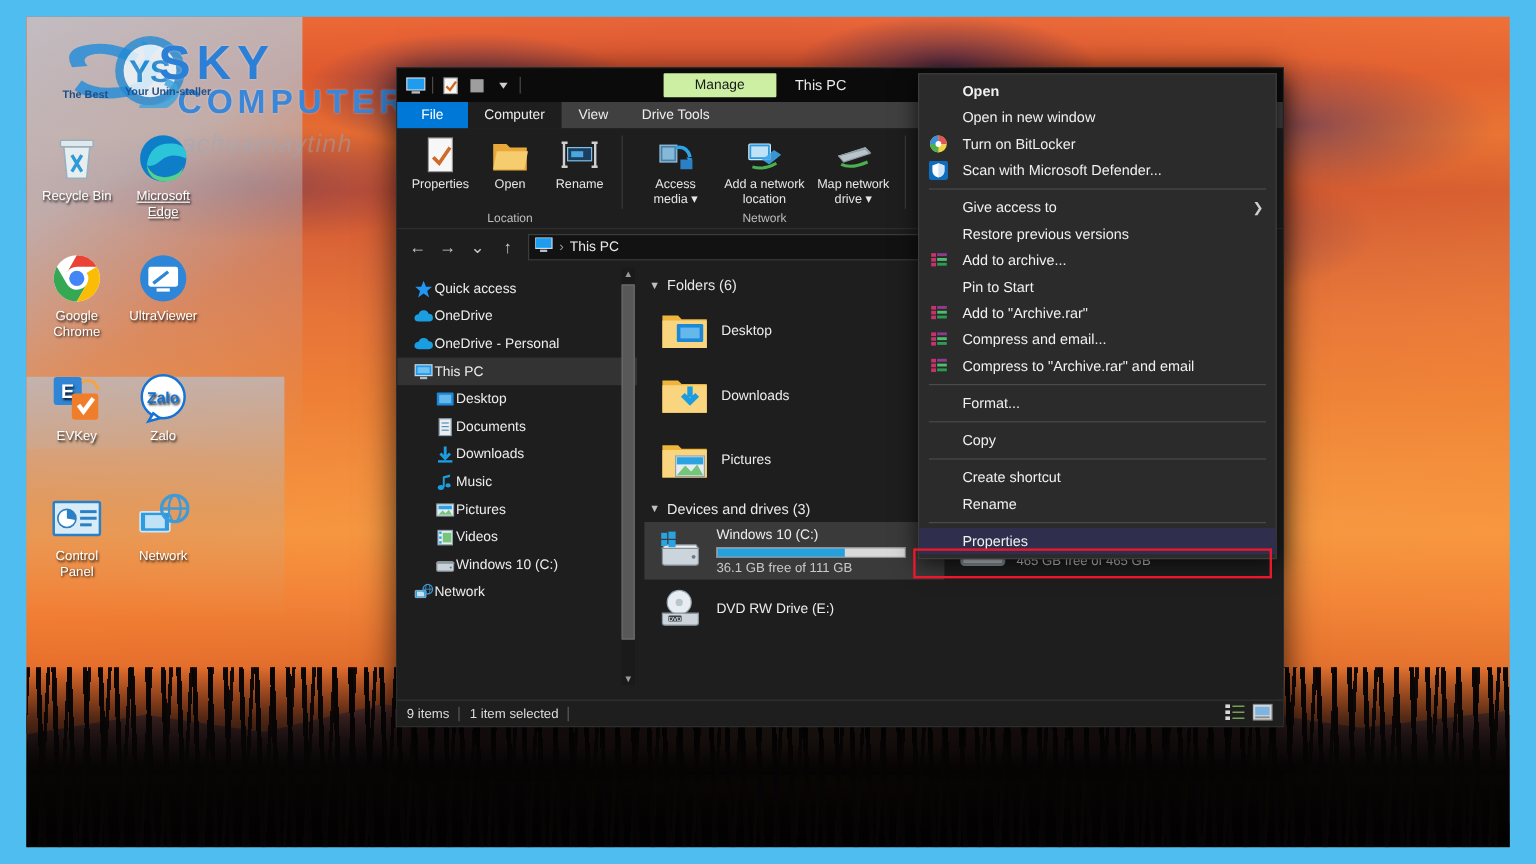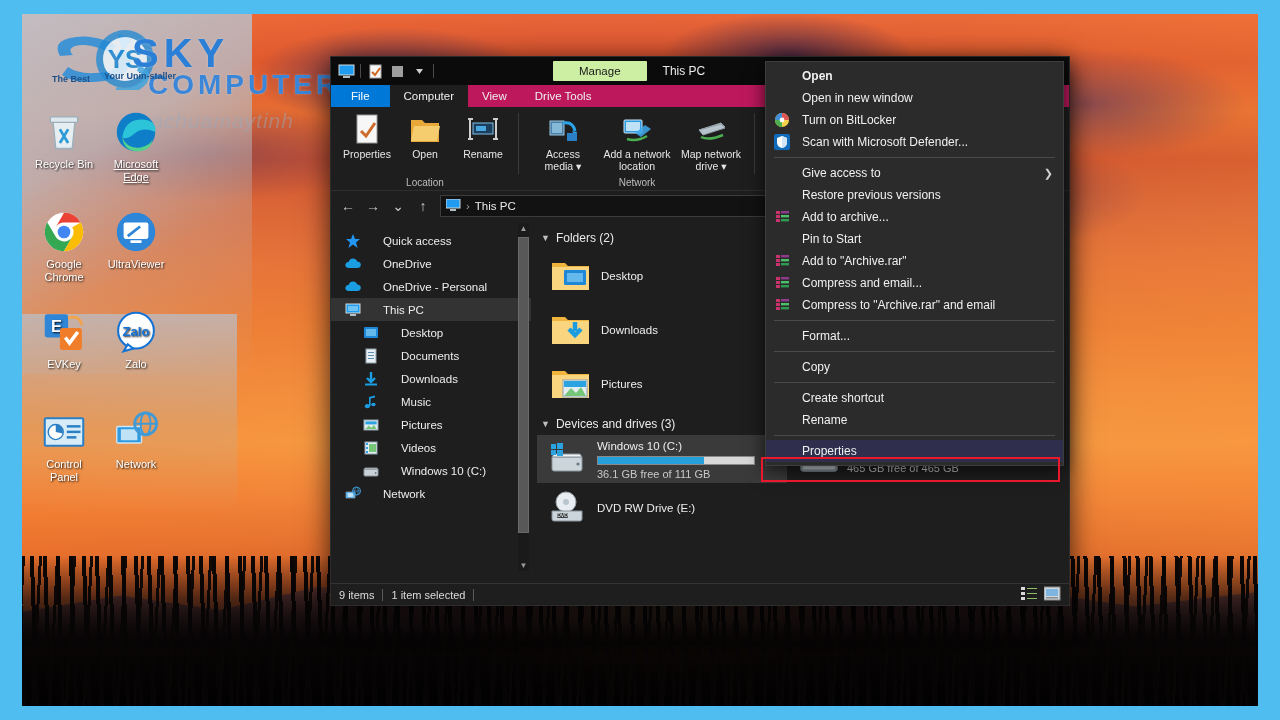--- a/index.html
+++ b/index.html
@@ -101,21 +101,21 @@
   .qsep{ width:1px; height:14px; background:#4a4a4a; margin:0 3px;}
   #tabribbon{ position:absolute; left:222px; top:4px; display:flex; align-items:center; gap:16px;}
   #manage-tab{
     background:#ccefa4; color:#1a1a1a; font-size:11.5px; padding:4px 26px; border-radius:1px;
   }
   #thispc-title{ color:#eaeaea; font-size:12px;}
   #wincontrols{ position:absolute; right:0; top:0; display:flex;}
   #wincontrols div{ width:46px; height:28px; display:flex; align-items:center; justify-content:center; color:#ddd;}
   #wincontrols div:last-child{ font-size:15px;}
 
-  #menubar{ height:22px; background:#be185d; display:flex; align-items:stretch; font-size:11.5px;}
+  #menubar{ height:22px; background:#404040; display:flex; align-items:stretch; font-size:11.5px;}
   .mtab{ padding:0 14px; display:flex; align-items:center; color:#eee;}
   .mtab.file{ background:#0078d7; color:#fff; padding:0 20px;}
   .mtab.active{ background:#1e1e1e;}
 
   #ribbon{ height:84px; background:#1e1e1e; display:flex; position:relative; border-bottom:1px solid #2e2e2e;}
   .rgroup{ display:flex; flex-direction:column; justify-content:space-between; padding:6px 0 2px; position:relative;}
   .rgroup:after{ content:''; position:absolute; right:0; top:6px; bottom:16px; width:1px; background:#3a3a3a;}
   .ritems{ display:flex; align-items:flex-start; padding:0 8px; gap:2px;}
   .ritem{ width:56px; text-align:center; font-size:10.5px; line-height:1.15; color:#e6e6e6; cursor:default;}
   .ritem.wide{ width:72px;}
@@ -124,21 +124,21 @@
 
   #navbar{ height:30px; display:flex; align-items:center; gap:3px; padding:0 6px; background:#1e1e1e;}
   .navbtn{ width:22px; height:22px; display:flex; align-items:center; justify-content:center; color:#c8c8c8; font-size:14px;}
   #addressbar{
     flex:1; height:22px; background:#121212; border:1px solid #3c3c3c; display:flex; align-items:center;
     padding:0 5px; gap:5px; font-size:11.5px; color:#eaeaea; margin-left:3px;
   }
 
   #body{ display:flex; height:352px; background:#1e1e1e;}
   #nav{ width:200px; background:#1e1e1e; position:relative; overflow:hidden; padding-top:8px;}
-  .navitem{ height:23px; display:flex; align-items:center; gap:22px; padding-left:14px; font-size:11.5px; color:#ededed;}
+  .navitem{ height:23px; display:flex; align-items:center; gap:1px; padding-left:14px; font-size:11.5px; color:#ededed;}
   .navitem.indent{ padding-left:32px;}
   .navitem.sel{ background:#333333;}
   .navitem .ni{ width:16px; height:16px; flex:none; position:relative;}
   #navscroll{ position:absolute; right:2px; top:2px; bottom:2px; width:11px; background:#1a1a1a;}
   #navscroll .up,#navscroll .dn{ height:11px; color:#9a9a9a; font-size:8px; text-align:center; line-height:11px;}
   #navthumb{ position:absolute; left:0; right:0; top:14px; height:296px; background:#585858; border:1px solid #6a6a6a;}
 
   #content{ flex:1; background:#1e1e1e; padding:8px 0 0 6px; position:relative;}
   .grphdr{ display:flex; align-items:center; gap:6px; font-size:12px; color:#e9e9e9; margin:2px 0 4px 4px;}
   .chev{ color:#c0c0c0; font-size:9px;}
@@ -537,21 +537,21 @@
       <div id="navscroll">
         <div class="up">▲</div>
         <div id="navthumb"></div>
         <div class="dn" style="position:absolute;bottom:0;left:0;right:0">▼</div>
       </div>
     </div>
 
     <div id="content">
       <div class="grphdr">
         <span class="chev">▼</span>
-        <span>Folders (2)</span>
+        <span>Folders (6)</span>
       </div>
       <div id="folderlist">
           <div class="tile">
             <span><svg width="40" height="40" viewBox="0 0 40 36">
                 <path d="M1 6 h13 l3 3 h21 v24 h-37z" fill="#eeb43c"></path>
                 <path d="M1 10 h37 v23 h-37z" fill="#f8d57e"></path>
                 <rect x="13" y="13" width="22" height="15" rx="1" fill="#1e88d8"></rect>
                 <rect x="16" y="16" width="16" height="9" fill="#64b8ec"></rect>
               </svg></span>
             <span class="tlabel">Desktop</span>

